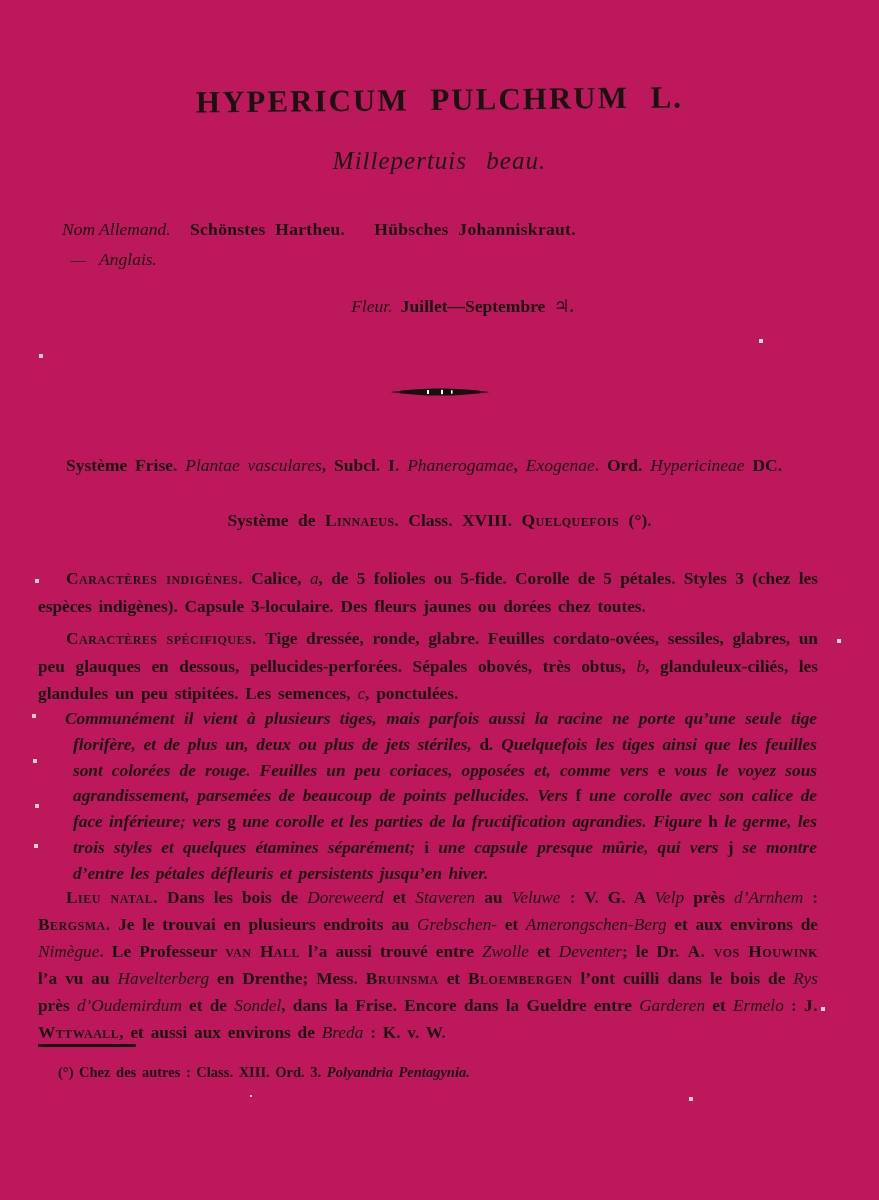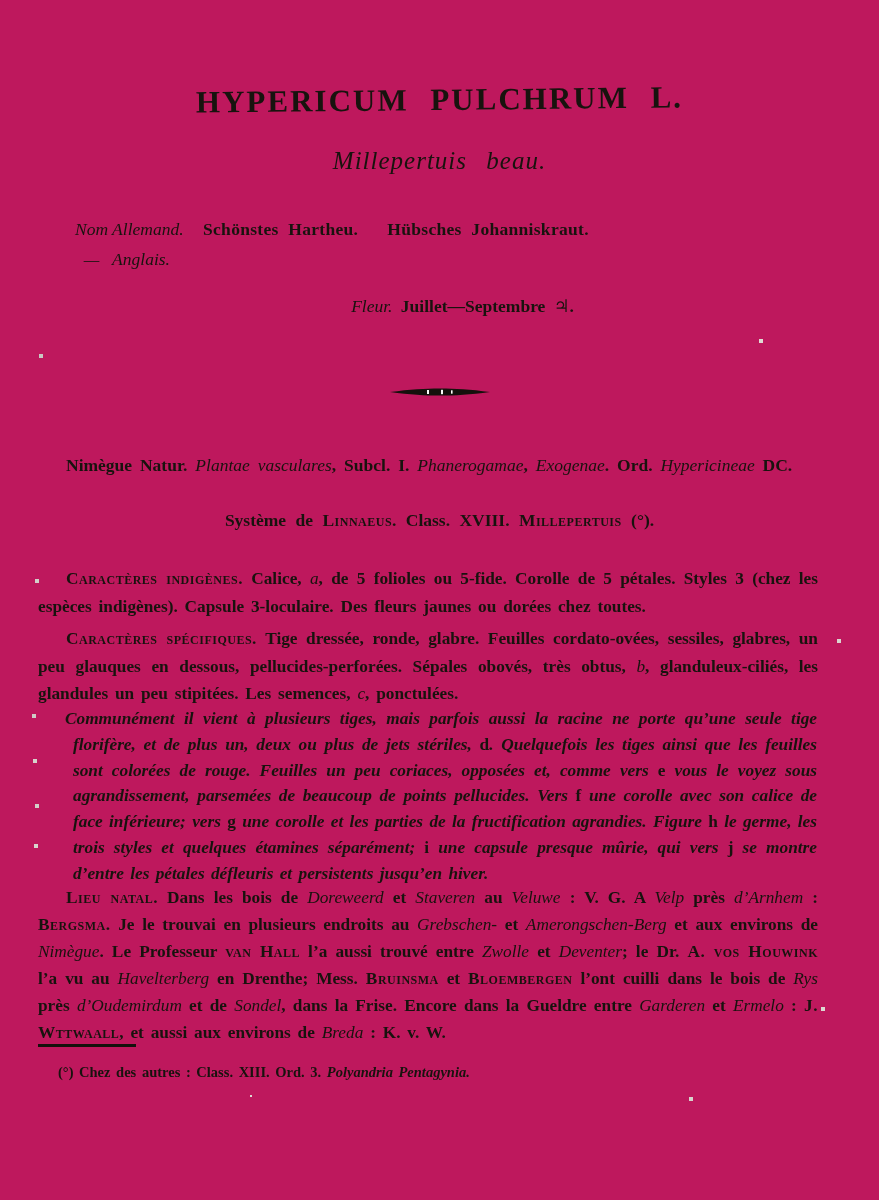--- a/index.html
+++ b/index.html
@@ -24,21 +24,21 @@
   }
   .subtitle {
     position: absolute; top: 147px; left: 0; width: 100%;
     text-align: center;
     font-size: 25px; font-weight: 400; font-style: italic;
     letter-spacing: 1px; word-spacing: 12px;
   }
 
   
   .names { position: absolute; top: 214px; left: 62px; font-size: 17.5px; }
-  .name-row { display: flex; line-height: 30px; margin-left: 13px; }
+  .name-row { display: flex; line-height: 30px; }
   .name-label { width: 128px; font-style: italic; white-space: pre; }
   .name-value { font-weight: 700; word-spacing: 5px; letter-spacing: 0.3px; white-space: pre; }
 
   
   .fleur {
     position: absolute; top: 296px; left: 0; width: 100%;
     text-align: center; font-size: 17.5px; word-spacing: 4px;
     font-family: "Liberation Serif", "DejaVu Sans", serif;
     padding-left: 23px;
   }
@@ -123,23 +123,23 @@
 
   <div class="divider">
     <svg width="100" height="10" viewBox="0 0 100 10" aria-hidden="true">
       <path d="M0 5 C20 2.2 35 1.4 50 1.4 C65 1.4 80 2.2 100 5 C80 7.8 65 8.6 50 8.6 C35 8.6 20 7.8 0 5 Z" fill="#15110c"></path>
       <rect x="37" y="3" width="2" height="4" fill="#fcfcfa"></rect>
       <rect x="51" y="2.8" width="2" height="4.4" fill="#fcfcfa"></rect>
       <rect x="61" y="3.3" width="1.6" height="3.4" fill="#fcfcfa"></rect>
     </svg>
   </div>
 
-  <div class="sys-natur"><span class="seg-r">Nimègue Natur.  </span><span class="seg-i">Plantae vasculares</span><span class="seg-r">, Subcl. I. </span><span class="seg-i">Phanerogamae</span><span class="seg-r">, </span><span class="seg-i">Exogenae</span><span class="seg-r">. Ord. </span><span class="seg-i">Hypericineae</span><span class="seg-r"> DC.</span></div>
+  <div class="sys-natur"><span class="seg-r">Système Frise.  </span><span class="seg-i">Plantae vasculares</span><span class="seg-r">, Subcl. I. </span><span class="seg-i">Phanerogamae</span><span class="seg-r">, </span><span class="seg-i">Exogenae</span><span class="seg-r">. Ord. </span><span class="seg-i">Hypericineae</span><span class="seg-r"> DC.</span></div>
 
-  <div class="sys-linn"><span class="seg-r">Système de </span><span class="seg-sc">Linnaeus</span><span class="seg-r">. Class. XVIII.  </span><span class="seg-sc">Millepertuis</span><span class="seg-r"> (°).</span></div>
+  <div class="sys-linn"><span class="seg-r">Système de </span><span class="seg-sc">Linnaeus</span><span class="seg-r">. Class. XVIII.  </span><span class="seg-sc">Quelquefois</span><span class="seg-r"> (°).</span></div>
 
   <div class="para para-generic"><span class="seg-sc">Caractères indigènes.</span><span class="seg-r">  Calice, </span><span class="seg-i">a</span><span class="seg-r">, de 5 folioles ou 5-fide.  Corolle de 5 pétales.  Styles 3 (chez les espèces indigènes).  Capsule 3-loculaire.  Des fleurs jaunes ou dorées chez toutes.</span></div>
 
   <div class="para para-specific"><span class="seg-sc">Caractères spécifiques.</span><span class="seg-r">  Tige dressée, ronde, glabre.  Feuilles cordato-ovées, sessiles, glabres, un peu glauques en dessous, pellucides-perforées.  Sépales obovés, très obtus, </span><span class="seg-i">b</span><span class="seg-r">, glanduleux-ciliés, les glandules un peu stipitées.  Les semences, </span><span class="seg-i">c</span><span class="seg-r">, ponctulées.</span></div>
 
   <div class="para para-desc"><span class="seg-bi">Communément il vient à plusieurs tiges, mais parfois aussi la racine ne porte qu’une seule tige florifère, et de plus un, deux ou plus de jets stériles, </span><span class="seg-r">d</span><span class="seg-bi">.  Quelquefois les tiges ainsi que les feuilles sont colorées de rouge.  Feuilles un peu coriaces, opposées et, comme vers </span><span class="seg-r">e</span><span class="seg-bi"> vous le voyez sous agrandissement, parsemées de beaucoup de points pellucides.  Vers </span><span class="seg-r">f</span><span class="seg-bi"> une corolle avec son calice de face inférieure; vers </span><span class="seg-r">g</span><span class="seg-bi"> une corolle et les parties de la fructification agrandies.  Figure </span><span class="seg-r">h</span><span class="seg-bi"> le germe, les trois styles et quelques étamines séparément; </span><span class="seg-r">i</span><span class="seg-bi"> une capsule presque mûrie, qui vers </span><span class="seg-r">j</span><span class="seg-bi"> se montre d’entre les pétales défleuris et persistents jusqu’en hiver.</span></div>
 
   <div class="para para-habitat"><span class="seg-sc">Lieu natal.</span><span class="seg-r">  Dans les bois de </span><span class="seg-i">Doreweerd</span><span class="seg-r"> et </span><span class="seg-i">Staveren</span><span class="seg-r"> au </span><span class="seg-i">Veluwe</span><span class="seg-r"> : V. G.  A </span><span class="seg-i">Velp</span><span class="seg-r"> près </span><span class="seg-i">d’Arnhem</span><span class="seg-r"> : </span><span class="seg-sc">Bergsma.</span><span class="seg-r">  Je le trouvai en plusieurs endroits au </span><span class="seg-i">Grebschen-</span><span class="seg-r"> et </span><span class="seg-i">Amerongschen-Berg</span><span class="seg-r"> et aux environs de </span><span class="seg-i">Nimègue</span><span class="seg-r">.  Le Professeur </span><span class="seg-sc">van Hall</span><span class="seg-r"> l’a aussi trouvé entre </span><span class="seg-i">Zwolle</span><span class="seg-r"> et </span><span class="seg-i">Deventer</span><span class="seg-r">; le Dr. </span><span class="seg-sc">A. vos Houwink</span><span class="seg-r"> l’a vu au </span><span class="seg-i">Havelterberg</span><span class="seg-r"> en Drenthe; Mess. </span><span class="seg-sc">Bruinsma</span><span class="seg-r"> et </span><span class="seg-sc">Bloembergen</span><span class="seg-r"> l’ont cuilli dans le bois de </span><span class="seg-i">Rys</span><span class="seg-r"> près </span><span class="seg-i">d’Oudemirdum</span><span class="seg-r"> et de </span><span class="seg-i">Sondel</span><span class="seg-r">, dans la Frise.  Encore dans la Gueldre entre </span><span class="seg-i">Garderen</span><span class="seg-r"> et </span><span class="seg-i">Ermelo</span><span class="seg-r"> : </span><span class="seg-sc">J. Wttwaall</span><span class="seg-r">, et aussi aux environs de </span><span class="seg-i">Breda</span><span class="seg-r"> : K. v. W.</span></div>
 
   <div class="footnote-rule"></div>

